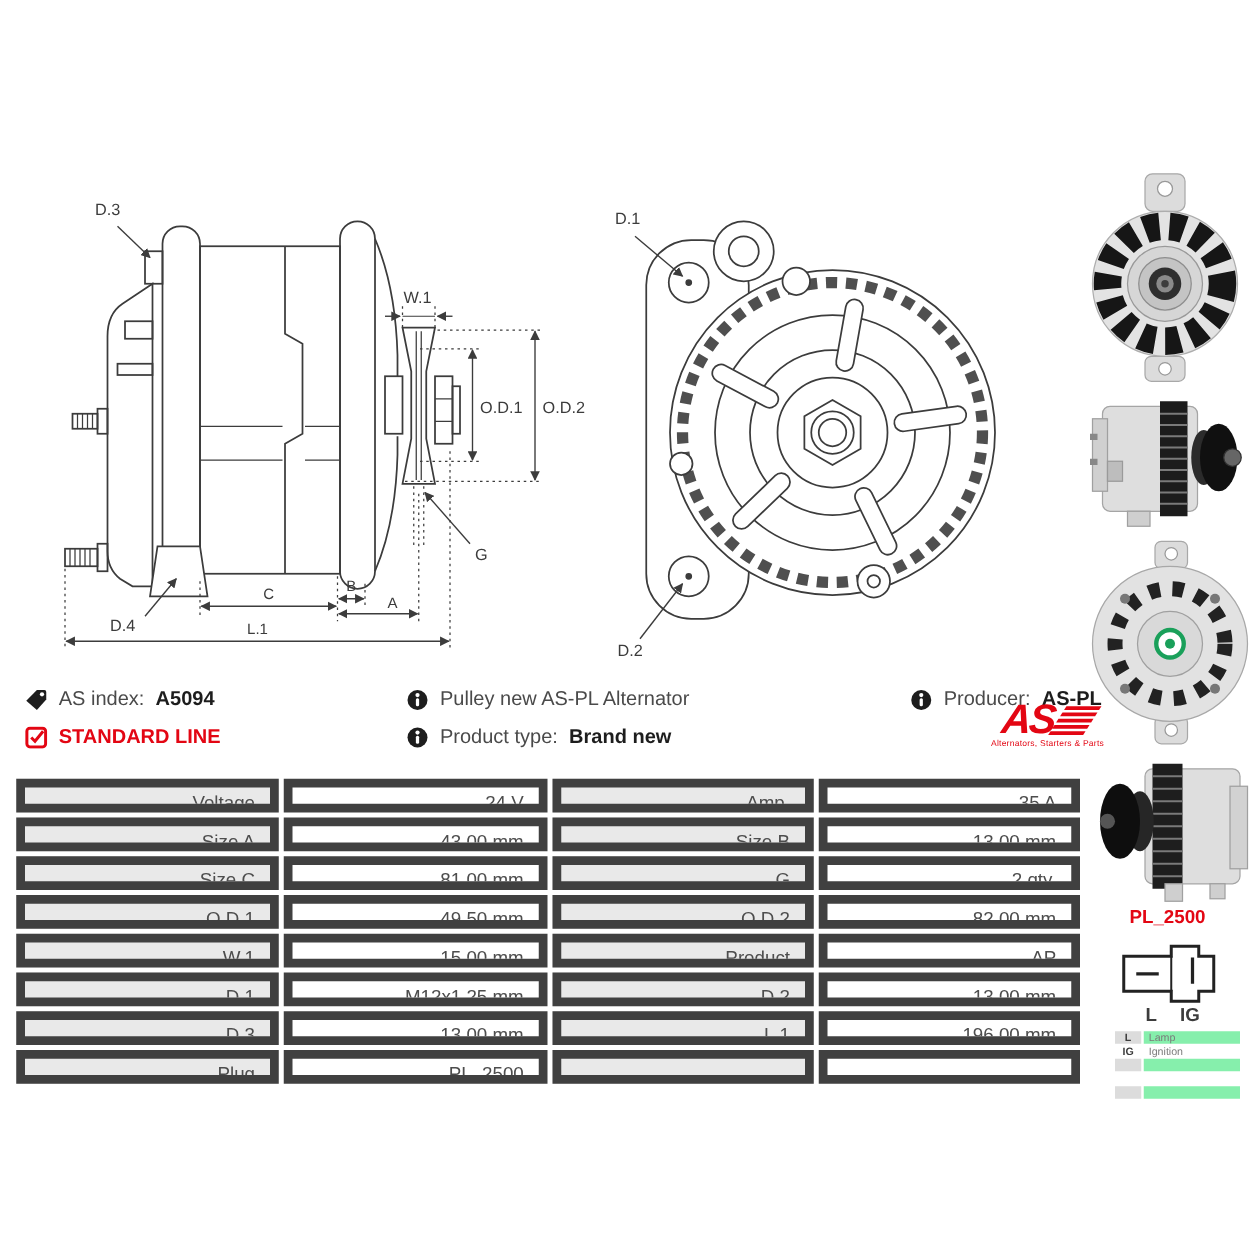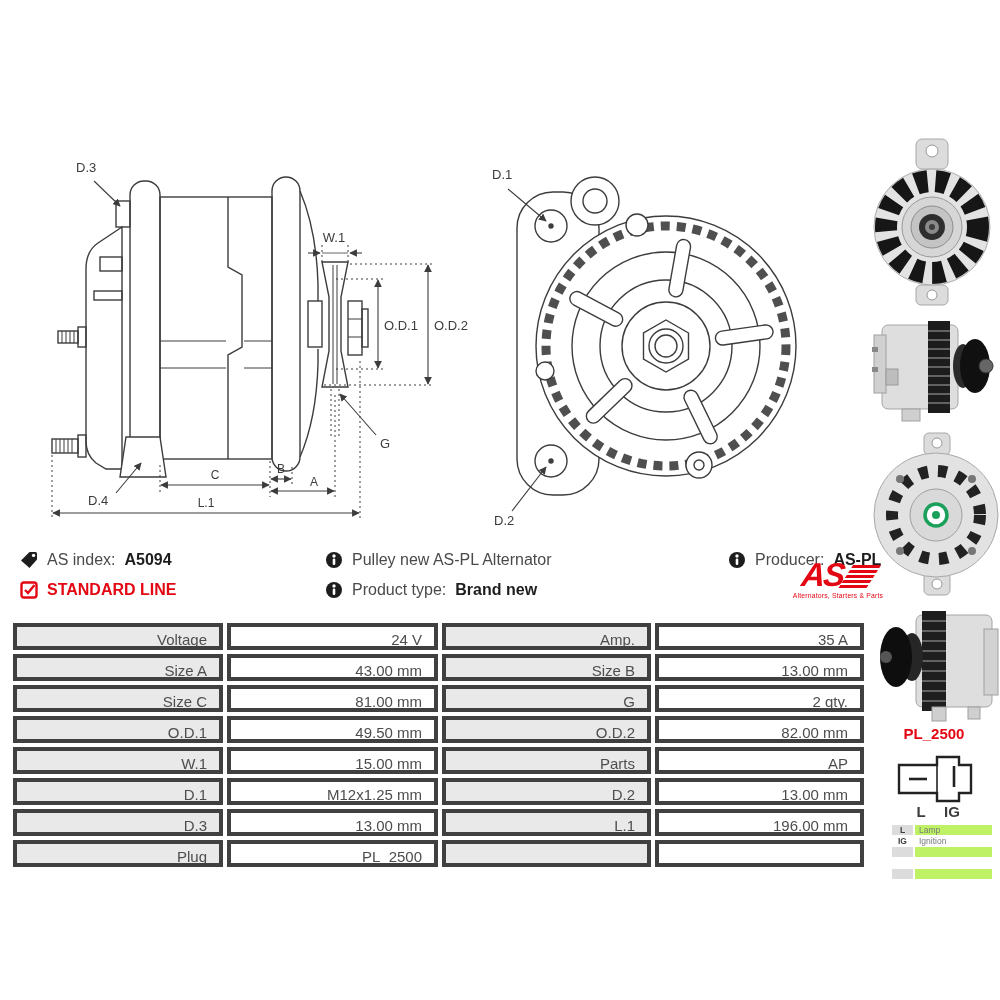--- a/index.html
+++ b/index.html
@@ -15,31 +15,31 @@
   
   .as-logo{position:absolute;left:788px;top:549px;width:100px;text-align:center;}
   .as-row{display:flex;align-items:flex-start;justify-content:center;gap:3px;transform:skewX(-6deg);}
   .as-word{font-style:italic;font-weight:bold;font-size:33px;line-height:30px;letter-spacing:-2px;color:#e30613;}
   .as-stripes{display:flex;flex-direction:column;gap:2px;margin-top:5px;transform:skewX(-28deg);}
   .as-stripes i{display:block;width:28px;height:3px;background:#e30613;}
   .as-tagline{font-size:6.8px;color:#e30613;margin-top:2px;letter-spacing:.2px;}
   
   .spec{position:absolute;left:13px;top:612px;display:grid;
         grid-template-columns:210px 211px 209px 209px;gap:4px;}
-  .spec .c{height:27px;line-height:26px;border:4px solid #404040;box-sizing:border-box;
+  .spec .c{height:27px;line-height:26px;border:7px solid #404040;box-sizing:border-box;
            text-align:right;padding-right:12px;font-size:15px;color:#4d4d4d;overflow:hidden;}
   .spec .l{background:#e9e9e9;}
   .spec .v{background:#fff;}
   
   .pl-title{position:absolute;left:878px;top:714px;width:112px;text-align:center;
             font-weight:bold;font-size:15px;color:#e30613;}
   .pin-table{position:absolute;left:892px;top:814px;display:grid;
              grid-template-columns:21px 77px;gap:1px 2px;font-size:8.5px;}
   .pin-table .pc{background:#dcdcdc;text-align:center;font-weight:bold;color:#3d3d3d;height:10px;line-height:10px;}
-  .pin-table .pd{background:#bef264;color:#7a7a7a;padding-left:4px;height:10px;line-height:10px;}
+  .pin-table .pd{background:#86efac;color:#7a7a7a;padding-left:4px;height:10px;line-height:10px;}
   .pin-table .w{background:#fff;}
 </style>
 </head>
 <body>
 
 <div id="page">
 
   <svg class="dwg" style="left:30px;top:138px" width="445" height="392" viewBox="0 0 445 392">
     <defs>
       <marker id="ar1" viewBox="0 0 10 10" refX="9" refY="5" markerWidth="7" markerHeight="7" orient="auto-start-reverse">
@@ -300,21 +300,21 @@
     <div class="c l">G</div>
     <div class="c v">2 qty.</div>
 
     <div class="c l">O.D.1</div>
     <div class="c v">49.50 mm</div>
     <div class="c l">O.D.2</div>
     <div class="c v">82.00 mm</div>
 
     <div class="c l">W.1</div>
     <div class="c v">15.00 mm</div>
-    <div class="c l">Parts</div>
+    <div class="c l">Product</div>
     <div class="c v">AP</div>
 
     <div class="c l">D.1</div>
     <div class="c v">M12x1.25 mm</div>
     <div class="c l">D.2</div>
     <div class="c v">13.00 mm</div>
 
     <div class="c l">D.3</div>
     <div class="c v">13.00 mm</div>
     <div class="c l">L.1</div>

